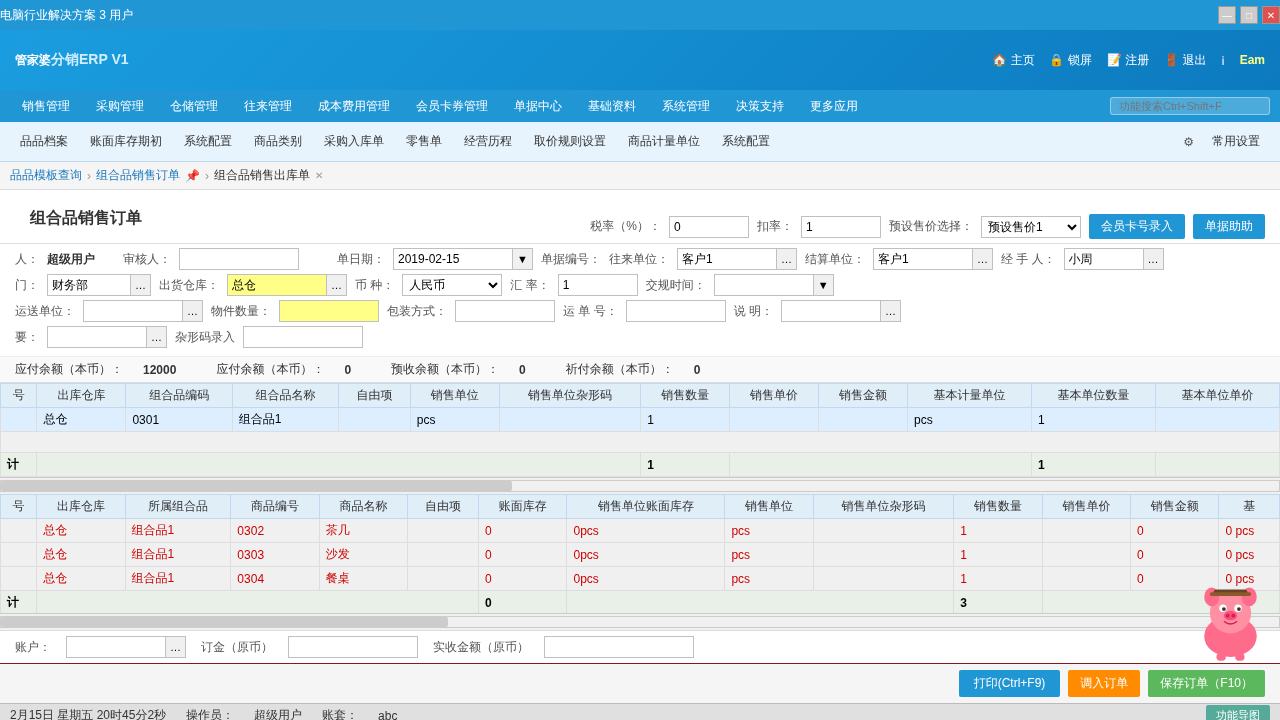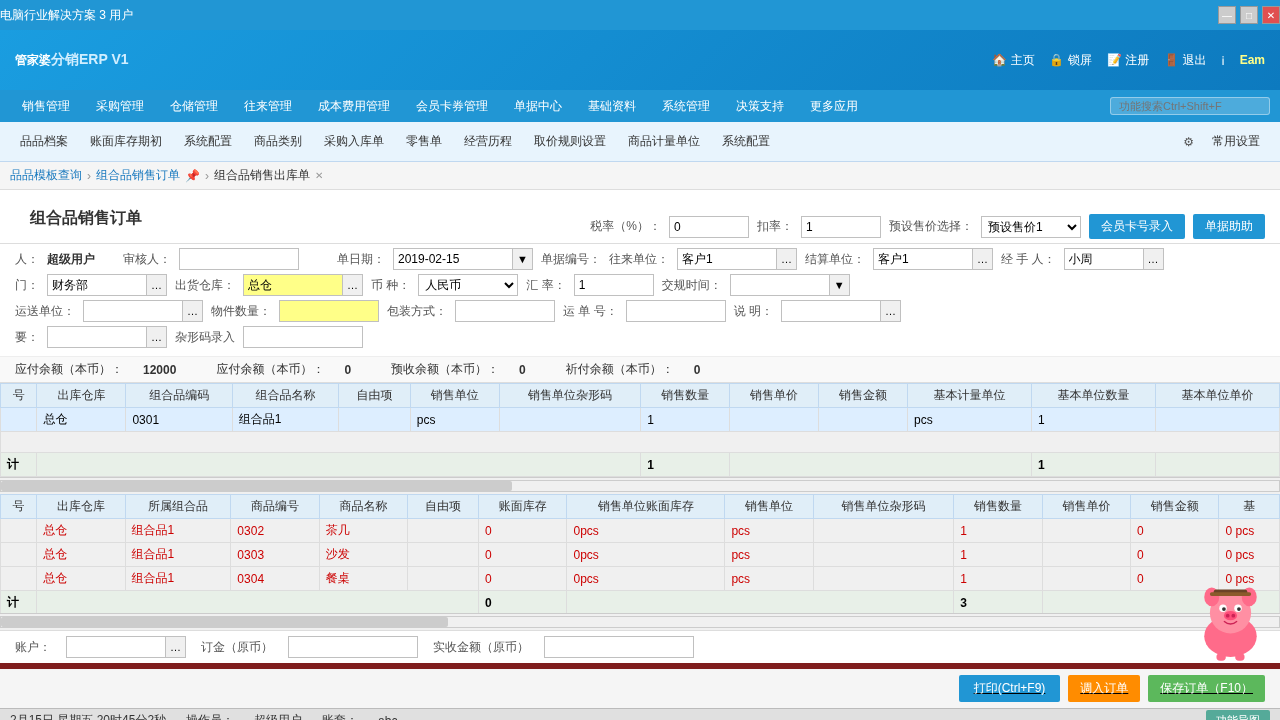--- a/index.html
+++ b/index.html
@@ -61,21 +61,21 @@
     tr.red-row td { color: #cc0000; }
     .total-row td { background: #e8f0e8; font-weight: bold; }
 
     
     .scroll-bar { height: 12px; background: #f0f0f0; border: 1px solid #ccc; margin: 0 15px; }
 
     
     .footer-form { padding: 5px 15px; background: white; border-top: 1px solid #ddd; display: flex; align-items: center; gap: 15px; }
 
     
-    .action-buttons { padding: 6px 15px; background: #f5f5f5; border-top: 6px solid #7f1d1d; display: flex; justify-content: flex-end; gap: 8px; text-decoration: underline; }
+    .action-buttons { padding: 6px 15px; background: #f5f5f5; border-top: 1px solid #7f1d1d; display: flex; justify-content: flex-end; gap: 8px; }
     .btn-print { background: #2196d4; color: white; border: none; padding: 5px 15px; cursor: pointer; font-size: 12px; border-radius: 2px; }
     .btn-import { background: #ff8c00; color: white; border: none; padding: 5px 12px; cursor: pointer; font-size: 12px; border-radius: 2px; }
     .btn-save { background: #5cb85c; color: white; border: none; padding: 5px 12px; cursor: pointer; font-size: 12px; border-radius: 2px; }
 
     
     .status-bar { background: #e0e0e0; height: 24px; display: flex; align-items: center; padding: 0 10px; gap: 20px; border-top: 1px solid #bbb; color: #333; font-size: 11px; }
     .status-right { margin-left: auto; }
 
     
     .mascot { position: absolute; right: 10px; bottom: 80px; width: 80px; height: 90px; }
@@ -199,21 +199,21 @@
     <span class="form-label">经 手 人：</span>
     <div class="input-with-btn">
       <input class="form-input" value="小周" style="width: 80px;">
       <button class="input-btn">…</button>
     </div>
   </div>
 
   <div class="form-row">
     <span class="form-label">门：</span>
     <div class="input-with-btn">
-      <input class="form-input" value="财务部" style="width: 100px;">
+      <input class="form-input" value="财务部" style="width: 84px;">
       <button class="input-btn">…</button>
     </div>
 
     <span class="form-label">出货仓库：</span>
     <div class="input-with-btn">
       <input class="form-input" value="总仓" style="width: 100px; background: rgb(255, 255, 136);">
       <button class="input-btn">…</button>
     </div>
 
     <span class="form-label">币 种：</span>

